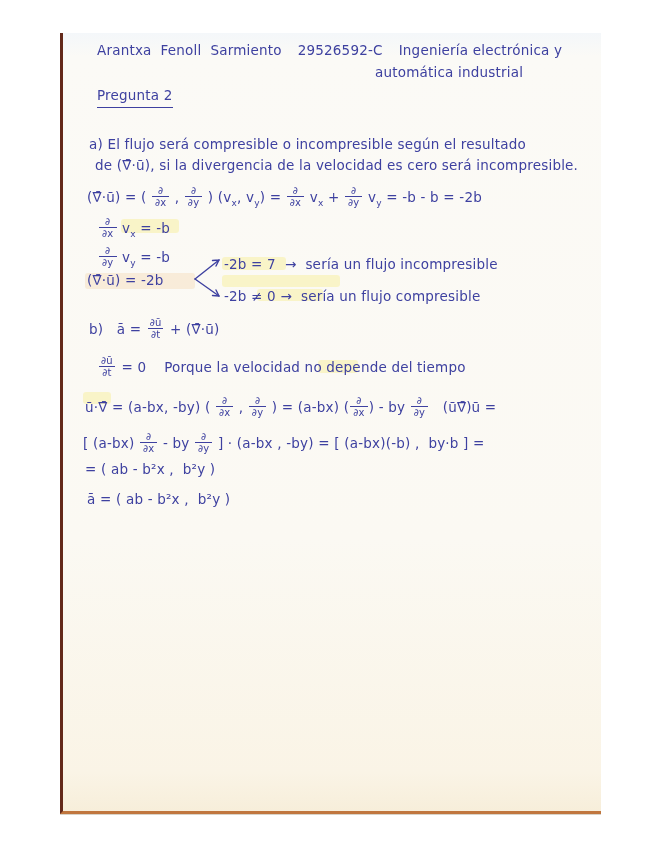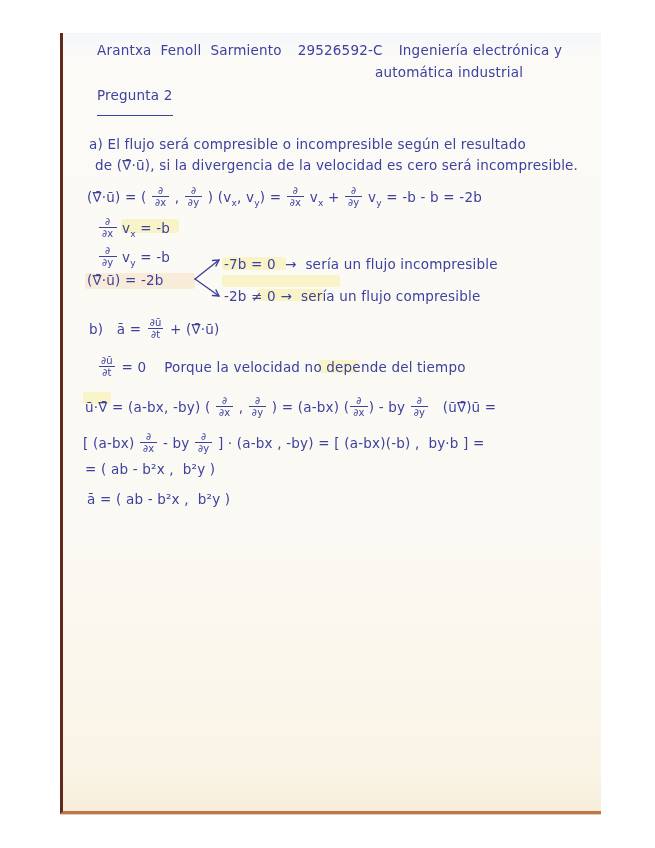--- a/index.html
+++ b/index.html
@@ -23,21 +23,21 @@
   .line{
     position:absolute;z-index:2;font-size:13.5px;letter-spacing:.2px;
     white-space:pre;line-height:1.25;
   }
   .mline{display:flex;align-items:center;height:30px;}
   .mline span{white-space:pre;}
   .frac{display:inline-flex;flex-direction:column;align-items:center;line-height:1;margin:0 1px;}
   .fn{font-size:10px;padding:0 3px;}
   .fd{font-size:10px;border-top:1.3px solid currentColor;padding:1px 3px 0 3px;}
   sub{font-size:9px;line-height:0;}
-  .title-underline{border-bottom:1.6px solid currentColor;padding-bottom:12px;}
+  .title-underline{border-bottom:1.6px solid currentColor;padding-bottom:4px;}
   .hdr{display:flex;gap:16px;}
   .fork{position:absolute;z-index:2;}
   .fork path{stroke:#3e41a0;stroke-width:1.4;fill:none;stroke-linecap:round;}
 </style>
 </head>
 <body>
 
 <div class="canvas">
 
   <div class="paper"></div>
@@ -68,21 +68,21 @@
   <div class="line mline" style="left:98px;top:213px;"><span class="frac"><span class="fn">∂</span><span class="fd">∂x</span></span><span> </span><span>v<sub>x</sub></span><span> = -b</span></div>
   <div class="line mline" style="left:98px;top:242px;"><span class="frac"><span class="fn">∂</span><span class="fd">∂y</span></span><span> </span><span>v<sub>y</sub></span><span> = -b</span></div>
 
   <div class="line" style="left:87px;top:272px;text-align:right;"><span>(∇̄·ū) = -2b</span></div>
   <svg class="fork" style="left:193px;top:255px;" width="30" height="46" viewBox="0 0 30 46">
     <path d="M2 24 L26 5"></path>
     <path d="M26 5 L19.5 5.5 M26 5 L23 11"></path>
     <path d="M2 24 L26 41"></path>
     <path d="M26 41 L19.5 40.5 M26 41 L23 35"></path>
   </svg>
-  <div class="line" style="left:224px;top:256px;">-7b = 0  →  sería un flujo incompresible</div>
+  <div class="line" style="left:224px;top:256px;">-2b = 7  →  sería un flujo incompresible</div>
   <div class="line" style="left:224px;top:288px;">-2b ≠ 0 →  sería un flujo compresible</div>
 
   <div class="line mline" style="left:89px;top:314px;"><span>b)   ā = </span><span class="frac"><span class="fn">∂ū</span><span class="fd">∂t</span></span><span> + (∇̄·ū)</span></div>
   <div class="line mline" style="left:97px;top:352px;"><span class="frac"><span class="fn">∂ū</span><span class="fd">∂t</span></span><span> = 0    Porque la velocidad no depende del tiempo</span></div>
   <div class="line mline" style="left:85px;top:392px;"><span>ū·∇̄ = (a-bx, -by) ( </span><span class="frac"><span class="fn">∂</span><span class="fd">∂x</span></span><span> , </span><span class="frac"><span class="fn">∂</span><span class="fd">∂y</span></span><span> ) = (a-bx) (</span><span class="frac"><span class="fn">∂</span><span class="fd">∂x</span></span><span>) - by </span><span class="frac"><span class="fn">∂</span><span class="fd">∂y</span></span><span>   (ū∇̄)ū =</span></div>
   <div class="line mline" style="left:83px;top:428px;"><span>[ (a-bx) </span><span class="frac"><span class="fn">∂</span><span class="fd">∂x</span></span><span> - by </span><span class="frac"><span class="fn">∂</span><span class="fd">∂y</span></span><span> ] · (a-bx , -by) = [ (a-bx)(-b) ,  by·b ] =</span></div>
   <div class="line" style="left:85px;top:461px;"><span>= ( ab - b²x ,  b²y )</span></div>
   <div class="line" style="left:87px;top:491px;"><span>ā = ( ab - b²x ,  b²y )</span></div>
 
 </div>

